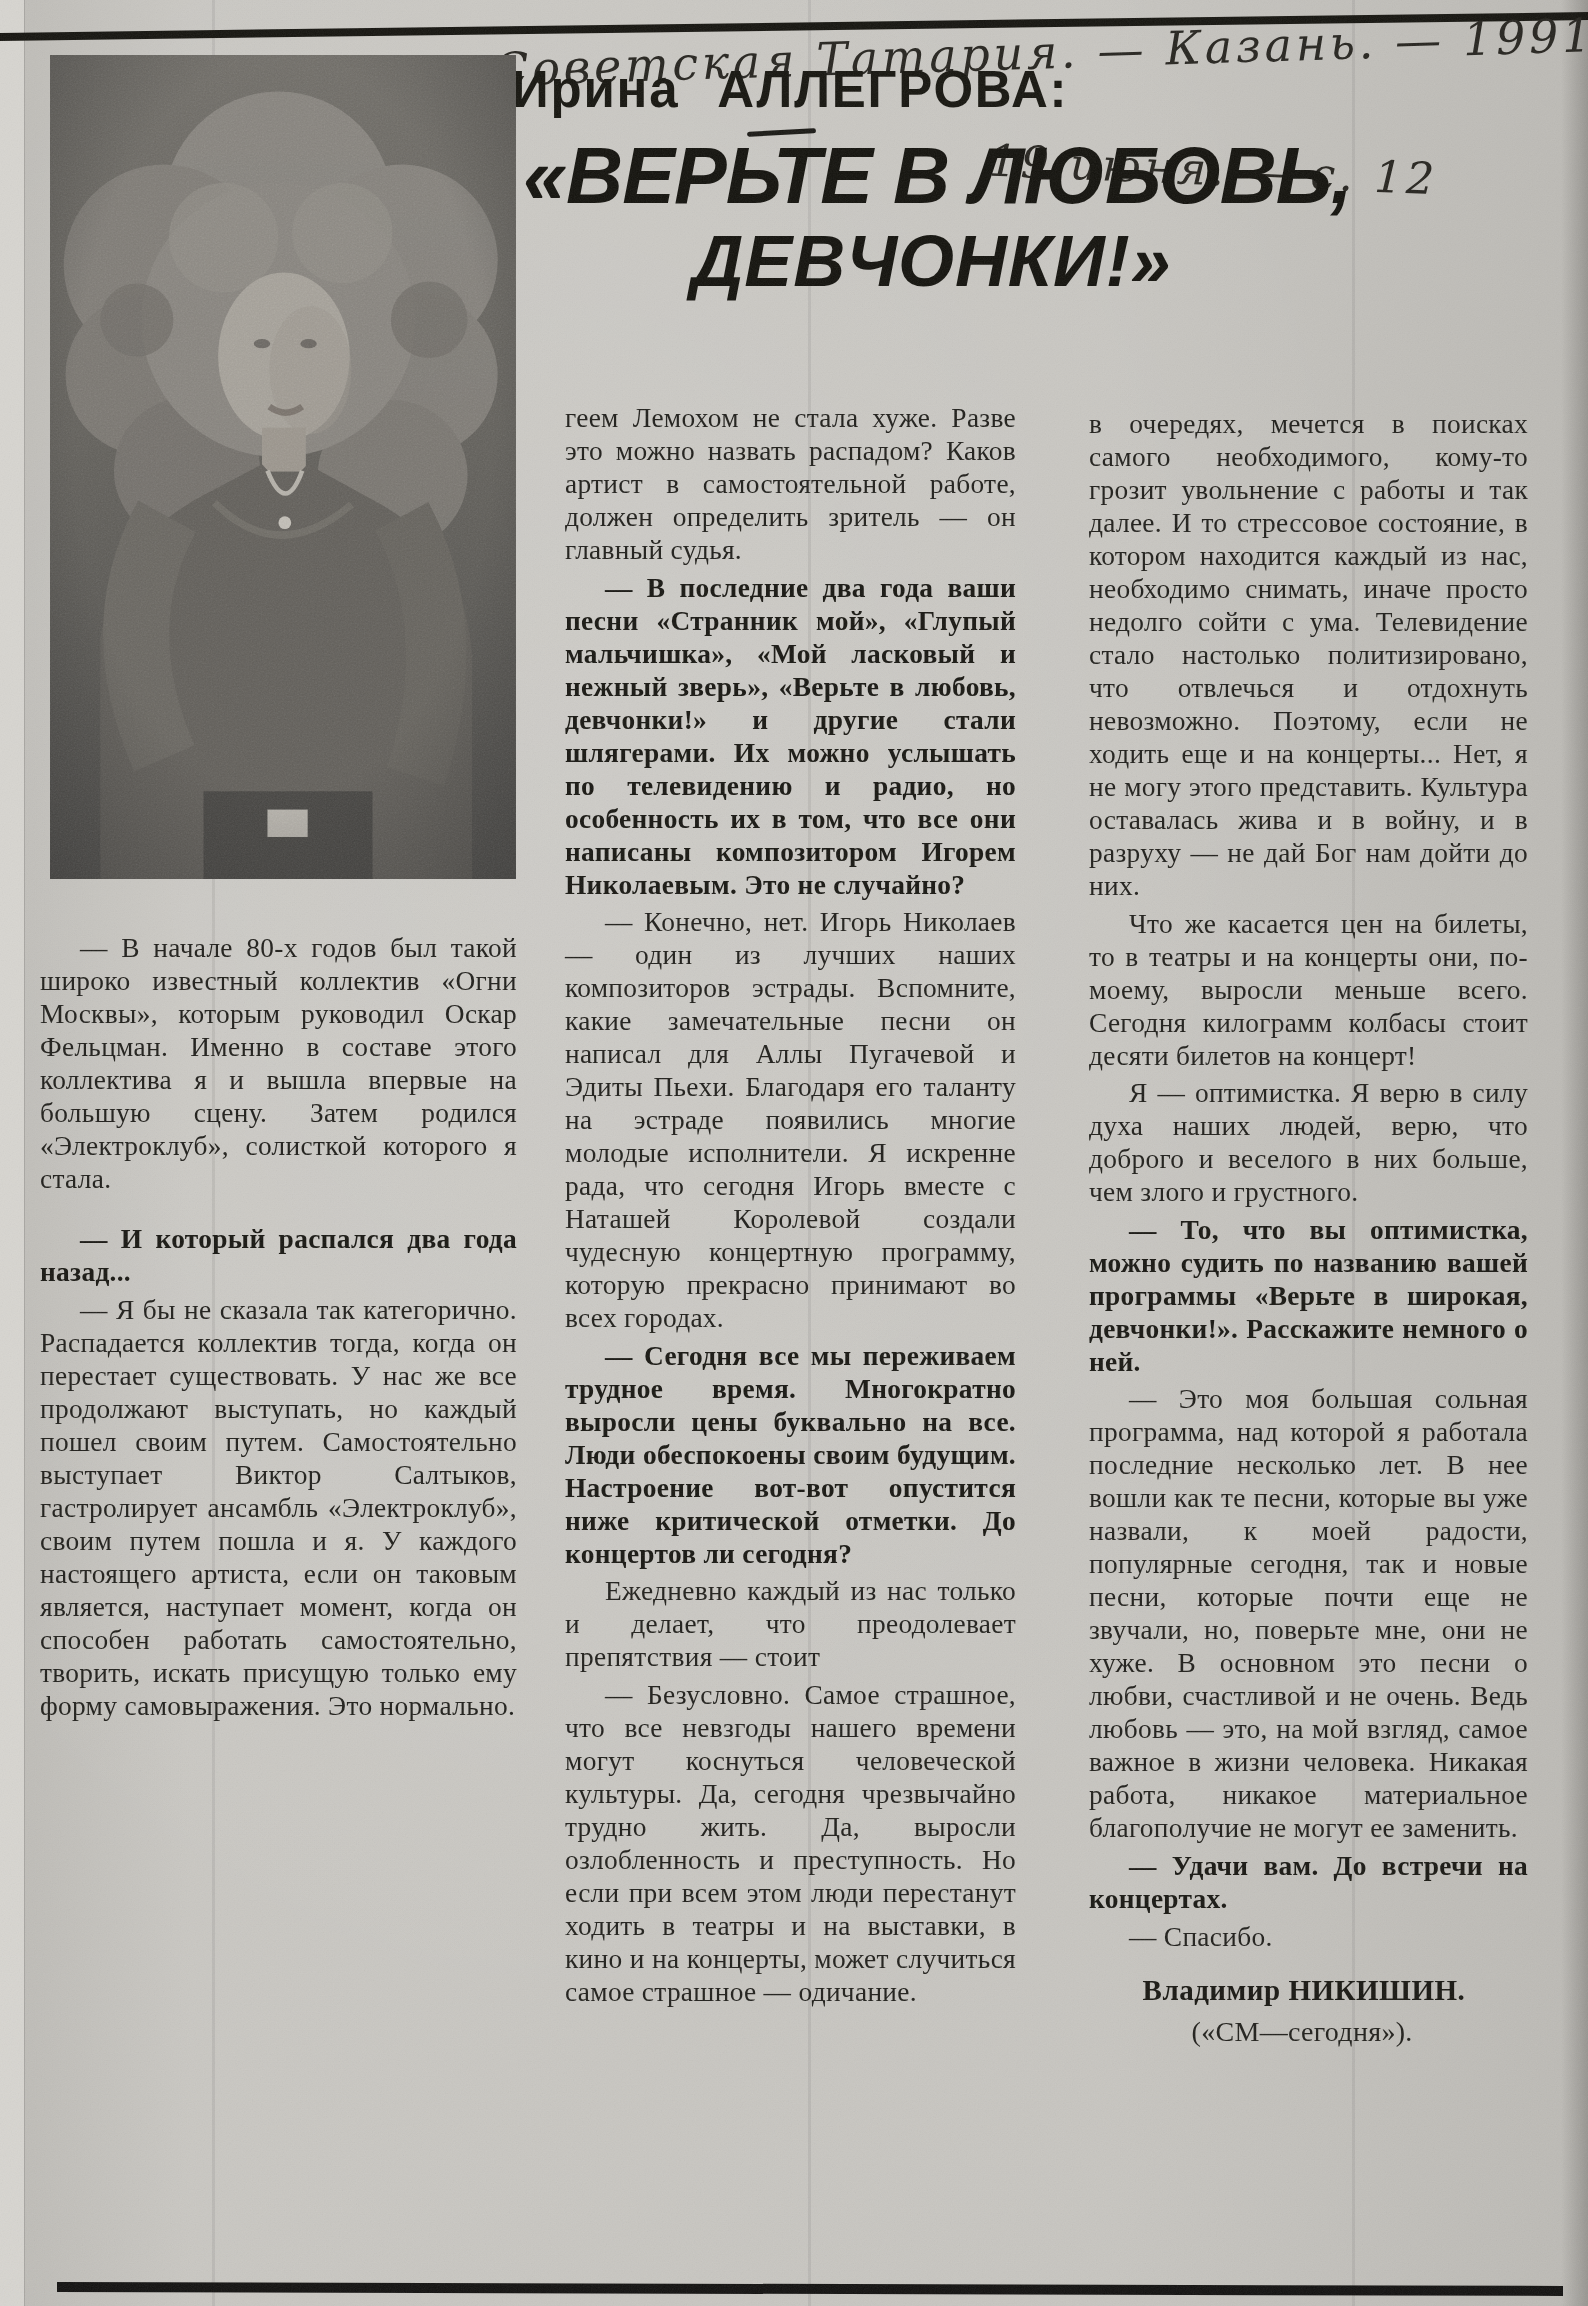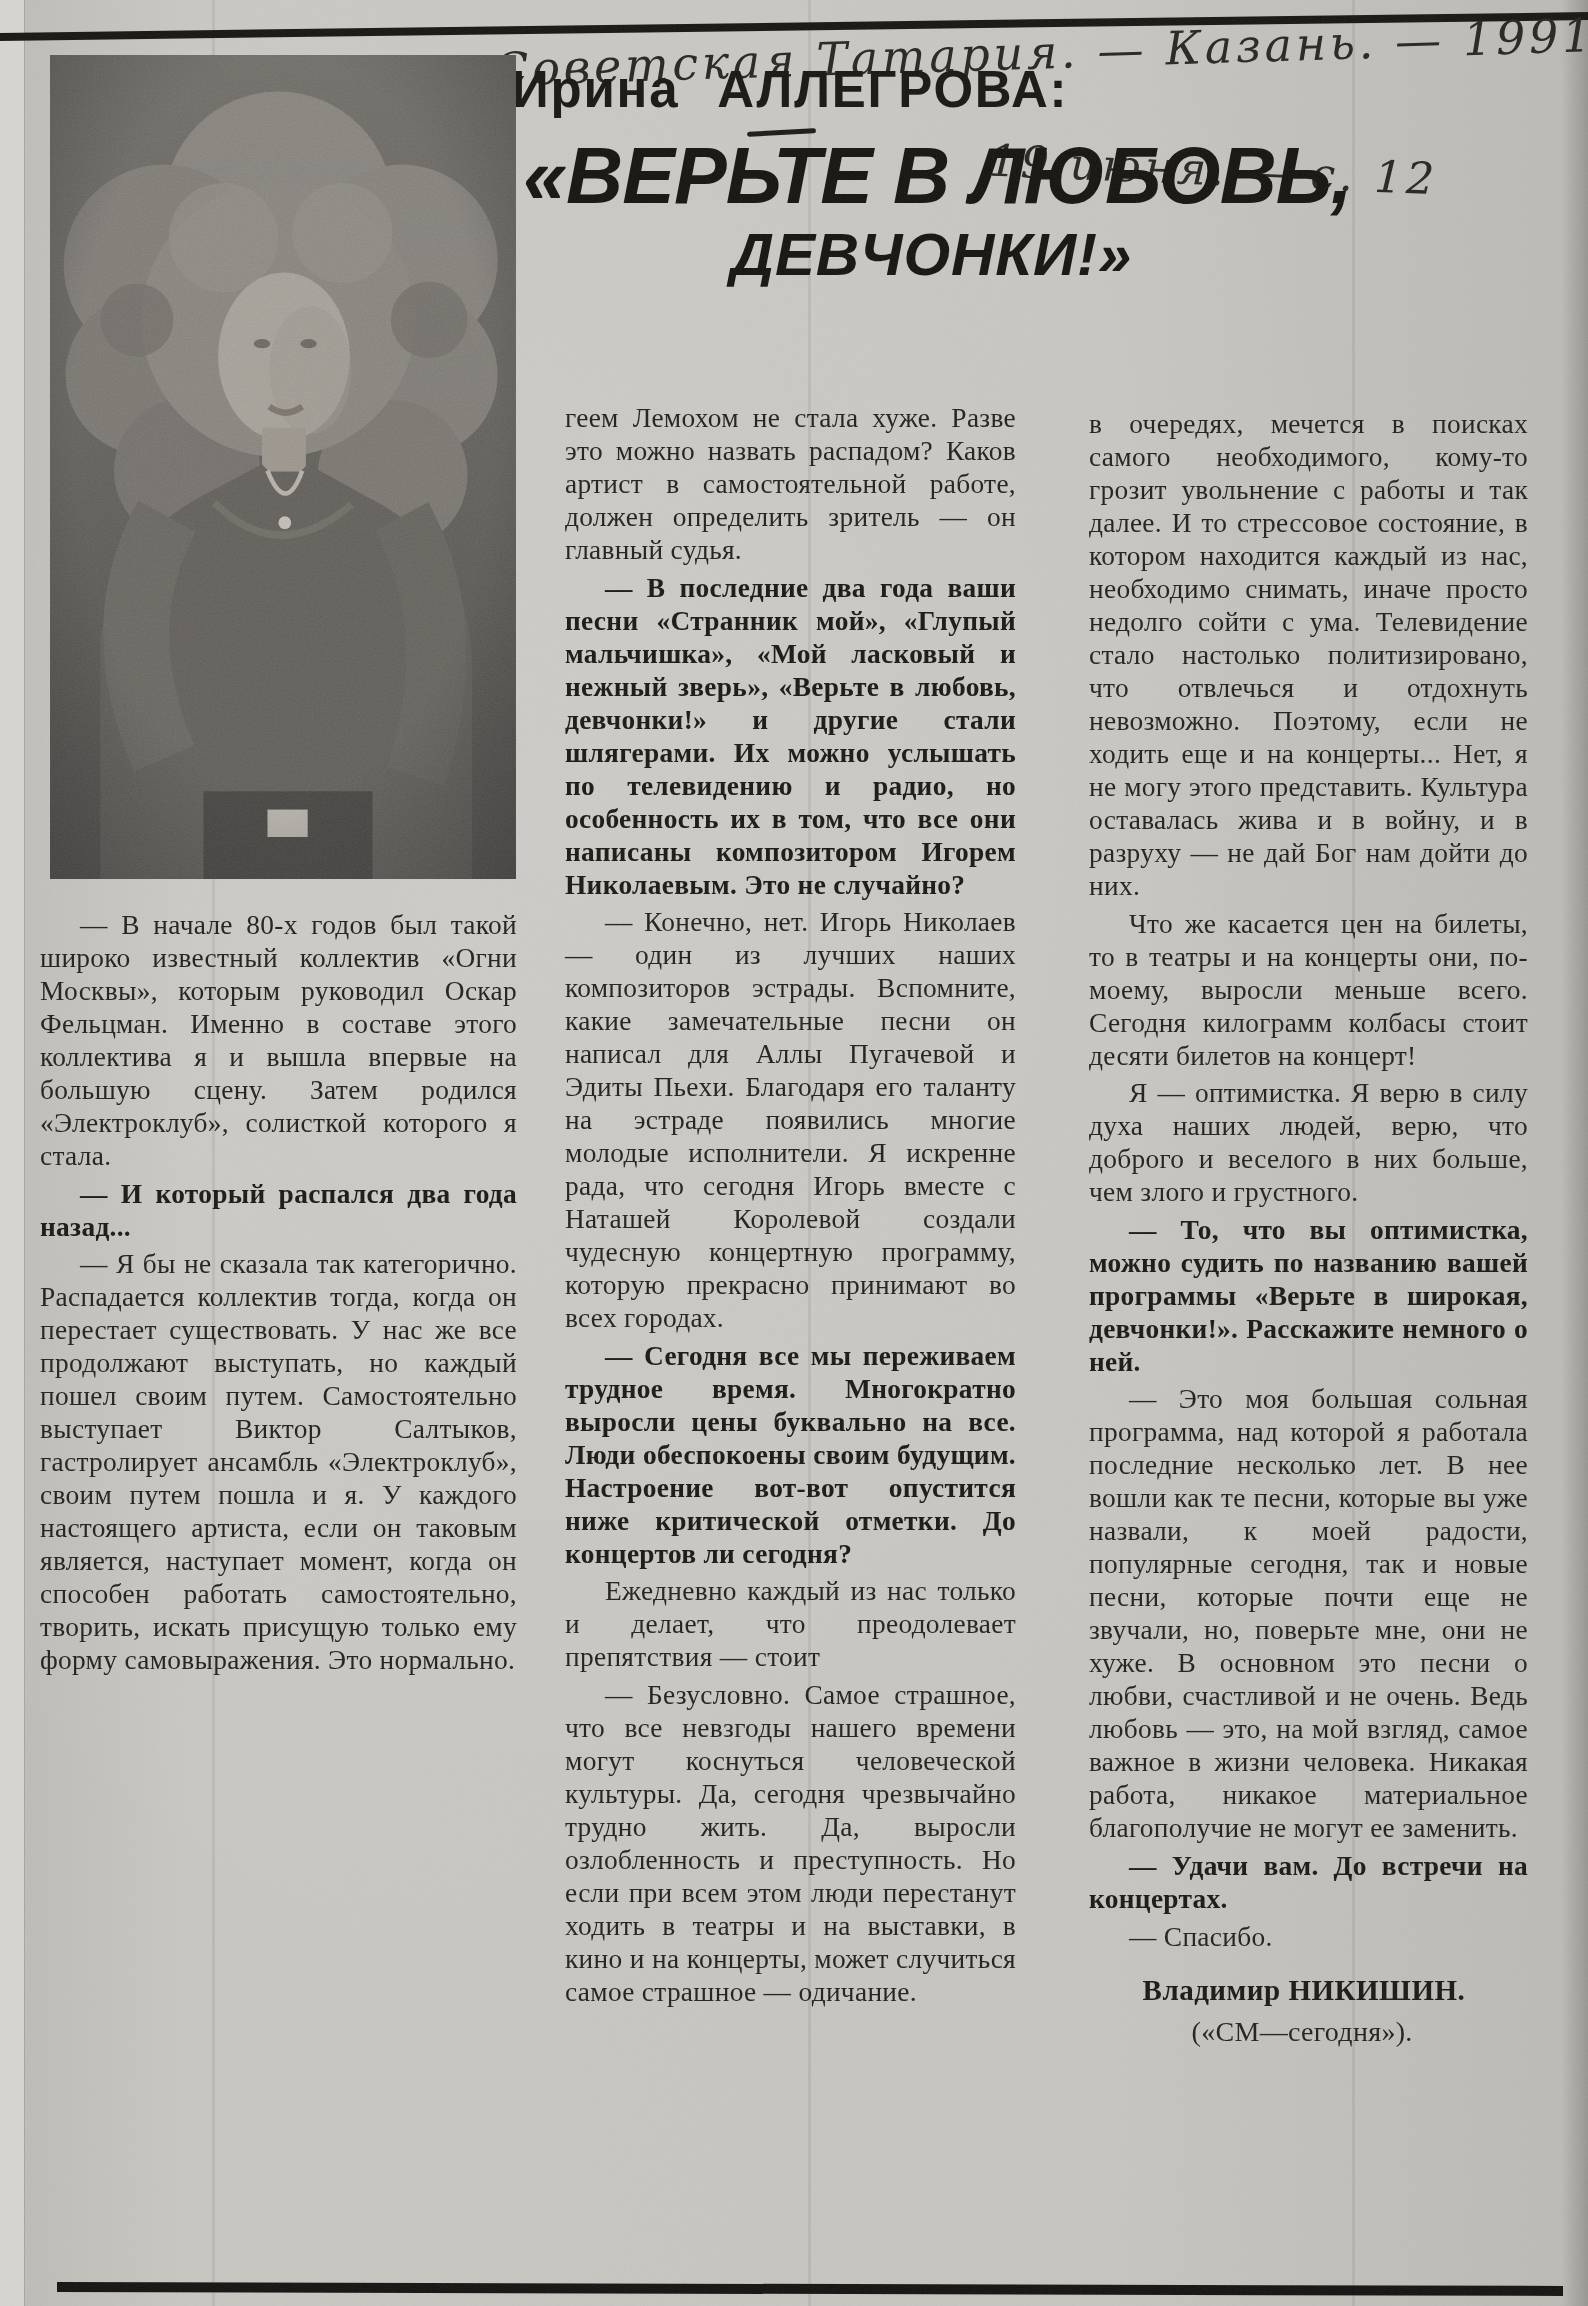--- a/index.html
+++ b/index.html
@@ -29,30 +29,30 @@
   
   .kicker{position:absolute;left:512px;top:60px;font-family:"Liberation Sans",sans-serif;
     font-weight:bold;font-size:51px;letter-spacing:1.8px;word-spacing:22px;color:#16150f;
     white-space:nowrap;}
   .kicker-underline{position:absolute;left:747px;top:130px;width:69px;height:4.6px;
     background:#1a1915;border-radius:2.7px;transform:rotate(-3deg);}
   .headline{position:absolute;left:523px;top:135px;width:817px;text-align:center;
     font-family:"Liberation Sans",sans-serif;font-weight:bold;font-style:italic;
     color:#13120d;line-height:1.04;}
   .headline .l1{font-size:79px;letter-spacing:-0.9px;white-space:nowrap;}
-  .headline .l2{font-size:60px;letter-spacing:0.9px;margin-top:7.3px;}
+  .headline .l2{font-size:72px;letter-spacing:0.9px;margin-top:7.3px;}
   
   .photo{position:absolute;left:50px;top:55px;width:466px;height:824px;
     box-shadow:inset 0 0 37px rgba(10,10,8,0.55);}
   .photo svg{display:block;}
   
   .col{position:absolute;text-align:justify;font-size:27.4px;line-height:33px;
     letter-spacing:0.3px;color:#201f1b;}
   .col p{margin:0 0 4.6px 0;text-indent:40px;}
-  .col p.sp{margin-top:4px;}
+  .col p.sp{margin-top:27px;}
   .col p.q{font-weight:bold;color:#181712;}
   .col p.no-ind{text-indent:0;}
   .col-left{left:40px;top:905px;width:477px;}
   .col-mid{left:565px;top:402px;width:451px;}
   .col-right{left:1089px;top:408px;width:439px;}
   .byline{margin-top:20px;text-align:center;padding-right:9.1px;}
   .byline .author{font-weight:bold;font-size:29px;letter-spacing:0.5px;color:#181712;}
   .byline .source{font-size:28px;margin-top:8px;padding-right:3.7px;}
   
   .grain{position:absolute;left:0;top:0;width:100%;height:100%;pointer-events:none;}

